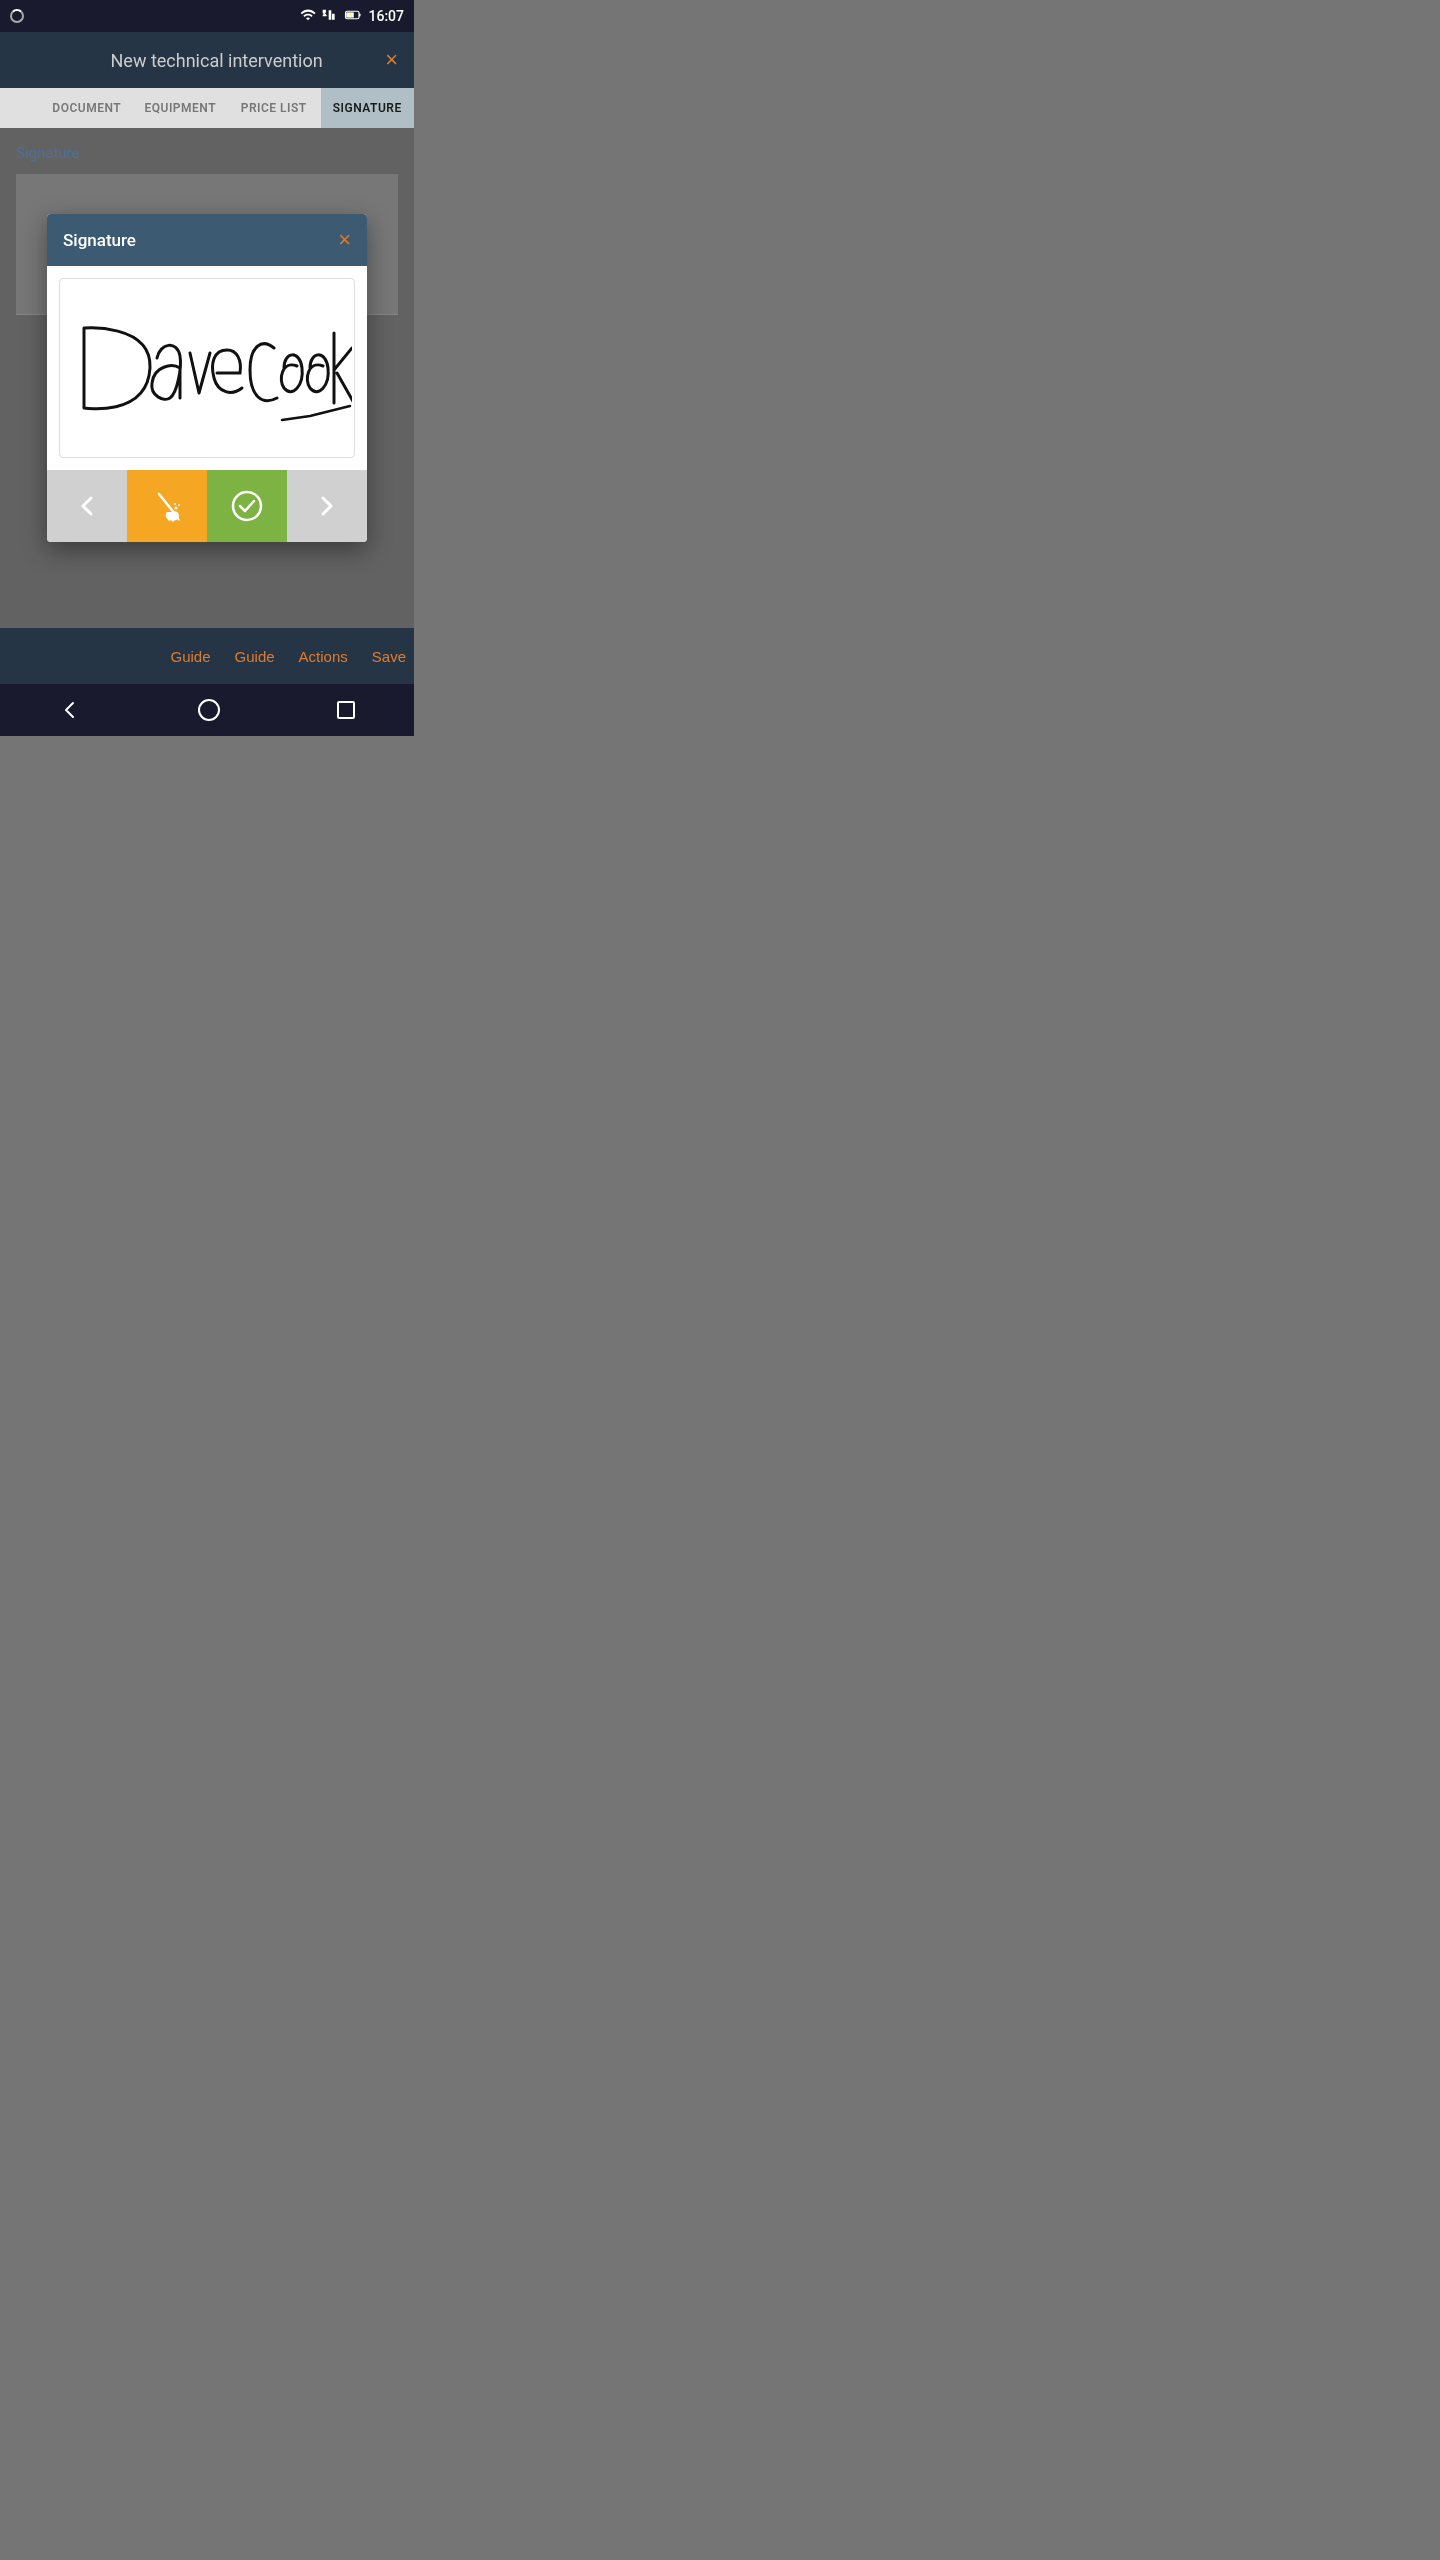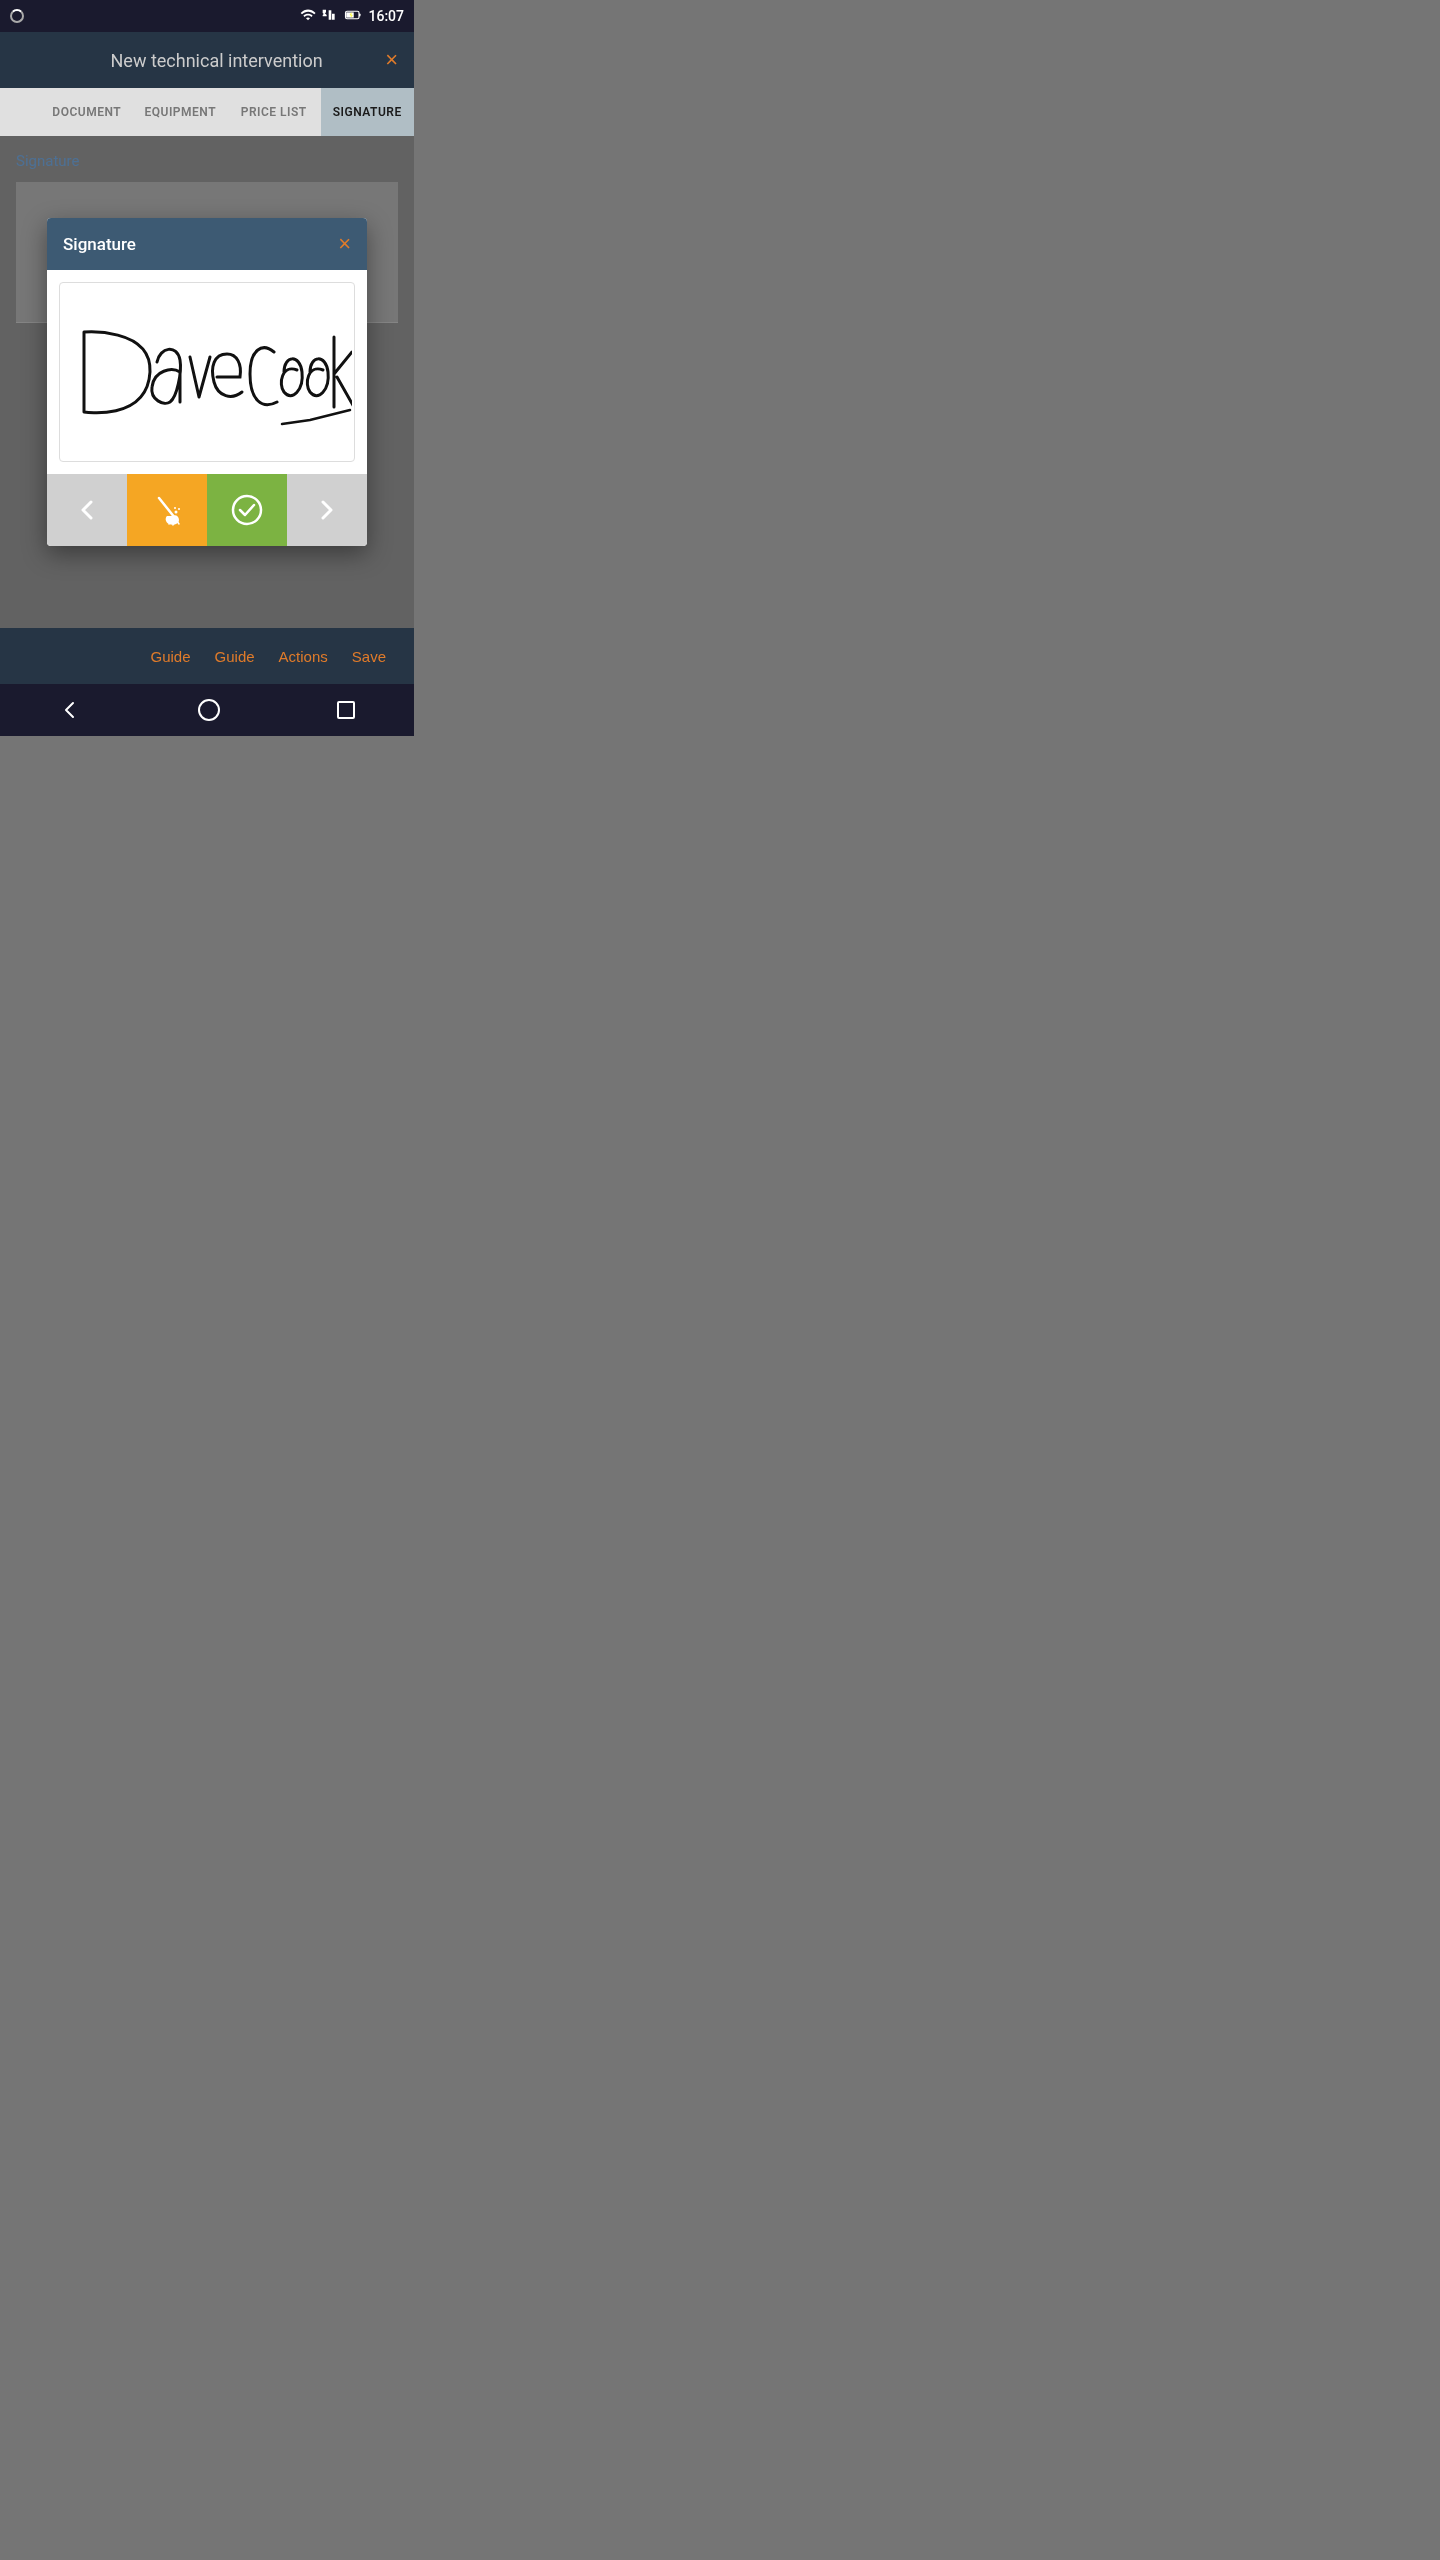--- a/index.html
+++ b/index.html
@@ -72,21 +72,21 @@
       cursor: pointer;
       background: none;
       border: none;
       line-height: 1;
     }
 
     
     .tab-bar {
       background: #e0e0e0;
       display: flex;
-      height: 48px;
+      height: 40px;
       padding-left: 40px;
     }
     .tab-item {
       flex: 1;
       display: flex;
       align-items: center;
       justify-content: center;
       font-size: 12px;
       font-weight: 600;
       color: #777;
@@ -212,21 +212,21 @@
       justify-content: center;
     }
 
     
     .bottom-bar {
       background: #263545;
       height: 56px;
       display: flex;
       align-items: center;
       justify-content: flex-end;
-      padding: 0 28px;
+      padding: 0 8px;
       gap: 24px;
     }
     .bottom-btn {
       color: #e07b2a;
       font-size: 15px;
       font-weight: 500;
       cursor: pointer;
       background: none;
       border: none;
     }

